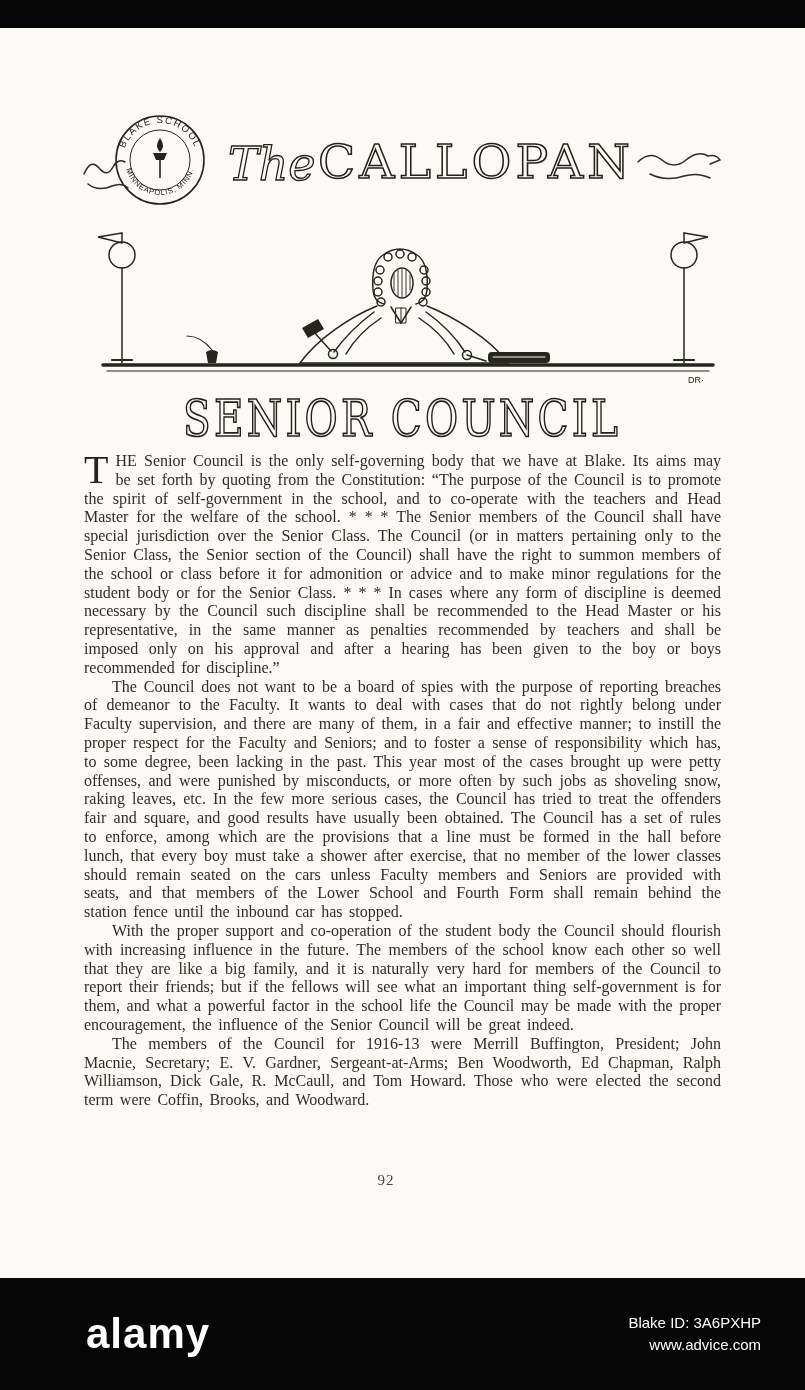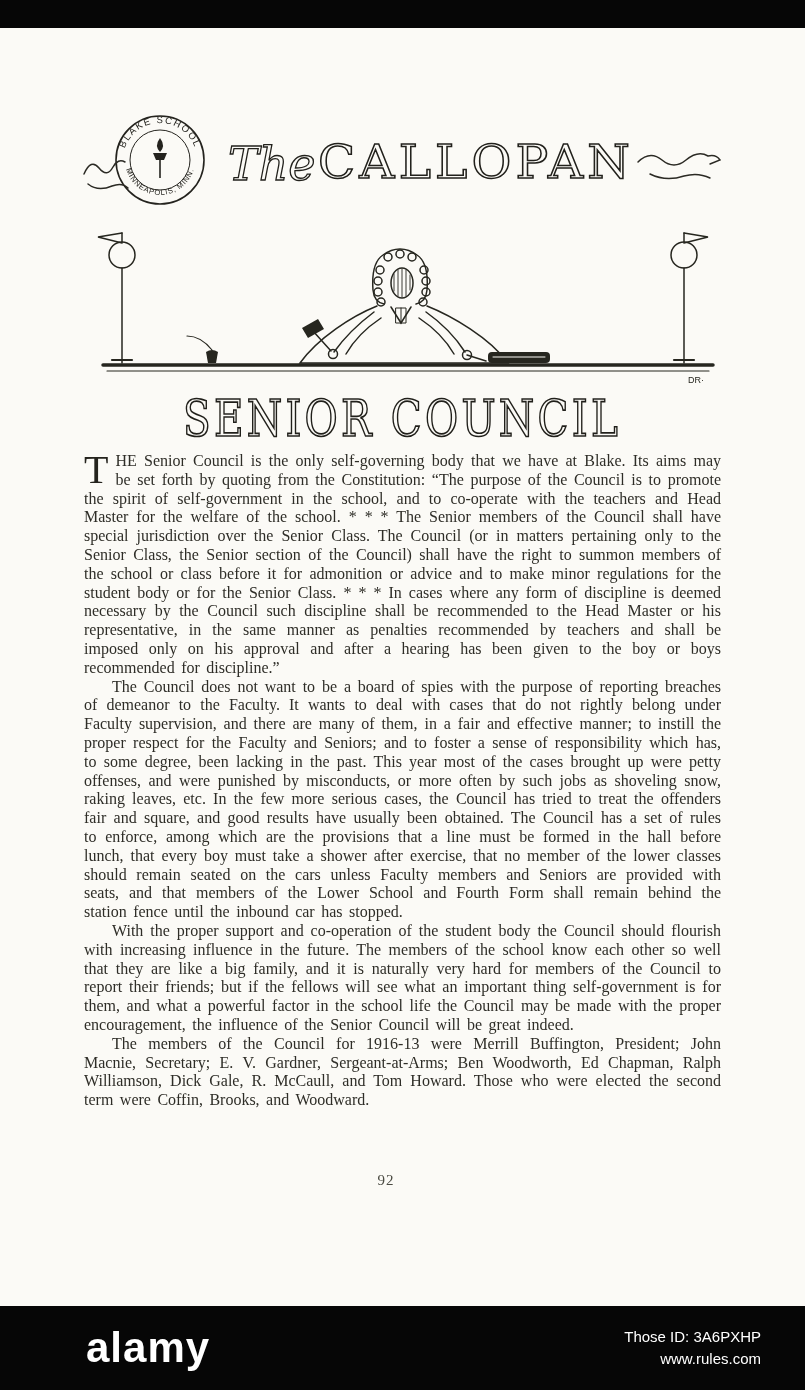--- a/index.html
+++ b/index.html
@@ -4,21 +4,21 @@
 <style>
   html,body{margin:0;padding:0;background:#e8e8e8;}
   .frame{
     position:relative;width:805px;height:1390px;margin:0 auto;
     background:#fbfaf6;overflow:hidden;
     font-family:"Liberation Serif", serif;color:#2e2d27;
   }
   .bar{position:absolute;left:0;width:805px;background:#060606;box-sizing:border-box;}
   .bar.top{top:0;height:28px;}
   .bar.bottom{
-    bottom:0;height:84px;display:flex;align-items:center;
+    bottom:0;height:112px;display:flex;align-items:center;
     justify-content:space-between;padding:0 44px 0 86px;
   }
   .alamy-logo{
     color:#ffffff;font-family:"Liberation Sans", sans-serif;
     font-weight:bold;font-size:42px;letter-spacing:1px;line-height:1;
   }
   .alamy-meta{
     color:#ffffff;font-family:"Liberation Sans", sans-serif;
     font-size:15px;text-align:right;line-height:1.5;
   }
@@ -160,18 +160,18 @@
     <p class="indent">The Council does not want to be a board of spies with the purpose of reporting breaches of demeanor to the Faculty. It wants to deal with cases that do not rightly belong under Faculty supervision, and there are many of them, in a fair and effective manner; to instill the proper respect for the Faculty and Seniors; and to foster a sense of responsibility which has, to some degree, been lacking in the past. This year most of the cases brought up were petty offenses, and were punished by misconducts, or more often by such jobs as shoveling snow, raking leaves, etc. In the few more serious cases, the Council has tried to treat the offenders fair and square, and good results have usually been obtained. The Council has a set of rules to enforce, among which are the provisions that a line must be formed in the hall before lunch, that every boy must take a shower after exercise, that no member of the lower classes should remain seated on the cars unless Faculty members and Seniors are provided with seats, and that members of the Lower School and Fourth Form shall remain behind the station fence until the inbound car has stopped.</p>
     <p class="indent">With the proper support and co-operation of the student body the Council should flourish with increasing influence in the future. The members of the school know each other so well that they are like a big family, and it is naturally very hard for members of the Council to report their friends; but if the fellows will see what an important thing self-government is for them, and what a powerful factor in the school life the Council may be made with the proper encouragement, the influence of the Senior Council will be great indeed.</p>
     <p class="indent">The members of the Council for 1916-13 were Merrill Buffington, President; John Macnie, Secretary; E. V. Gardner, Sergeant-at-Arms; Ben Woodworth, Ed Chapman, Ralph Williamson, Dick Gale, R. McCaull, and Tom Howard. Those who were elected the second term were Coffin, Brooks, and Woodward.</p>
   </div>
 
   <div class="page-num">92</div>
 
   <div class="bar bottom">
     <div class="alamy-logo">alamy</div>
     <div class="alamy-meta">
-      <div>Those ID: 3A6PXHP</div>
-      <div>www.rules.com</div>
+      <div>Blake ID: 3A6PXHP</div>
+      <div>www.advice.com</div>
     </div>
   </div>
 
 </div>
 
 </body></html>

